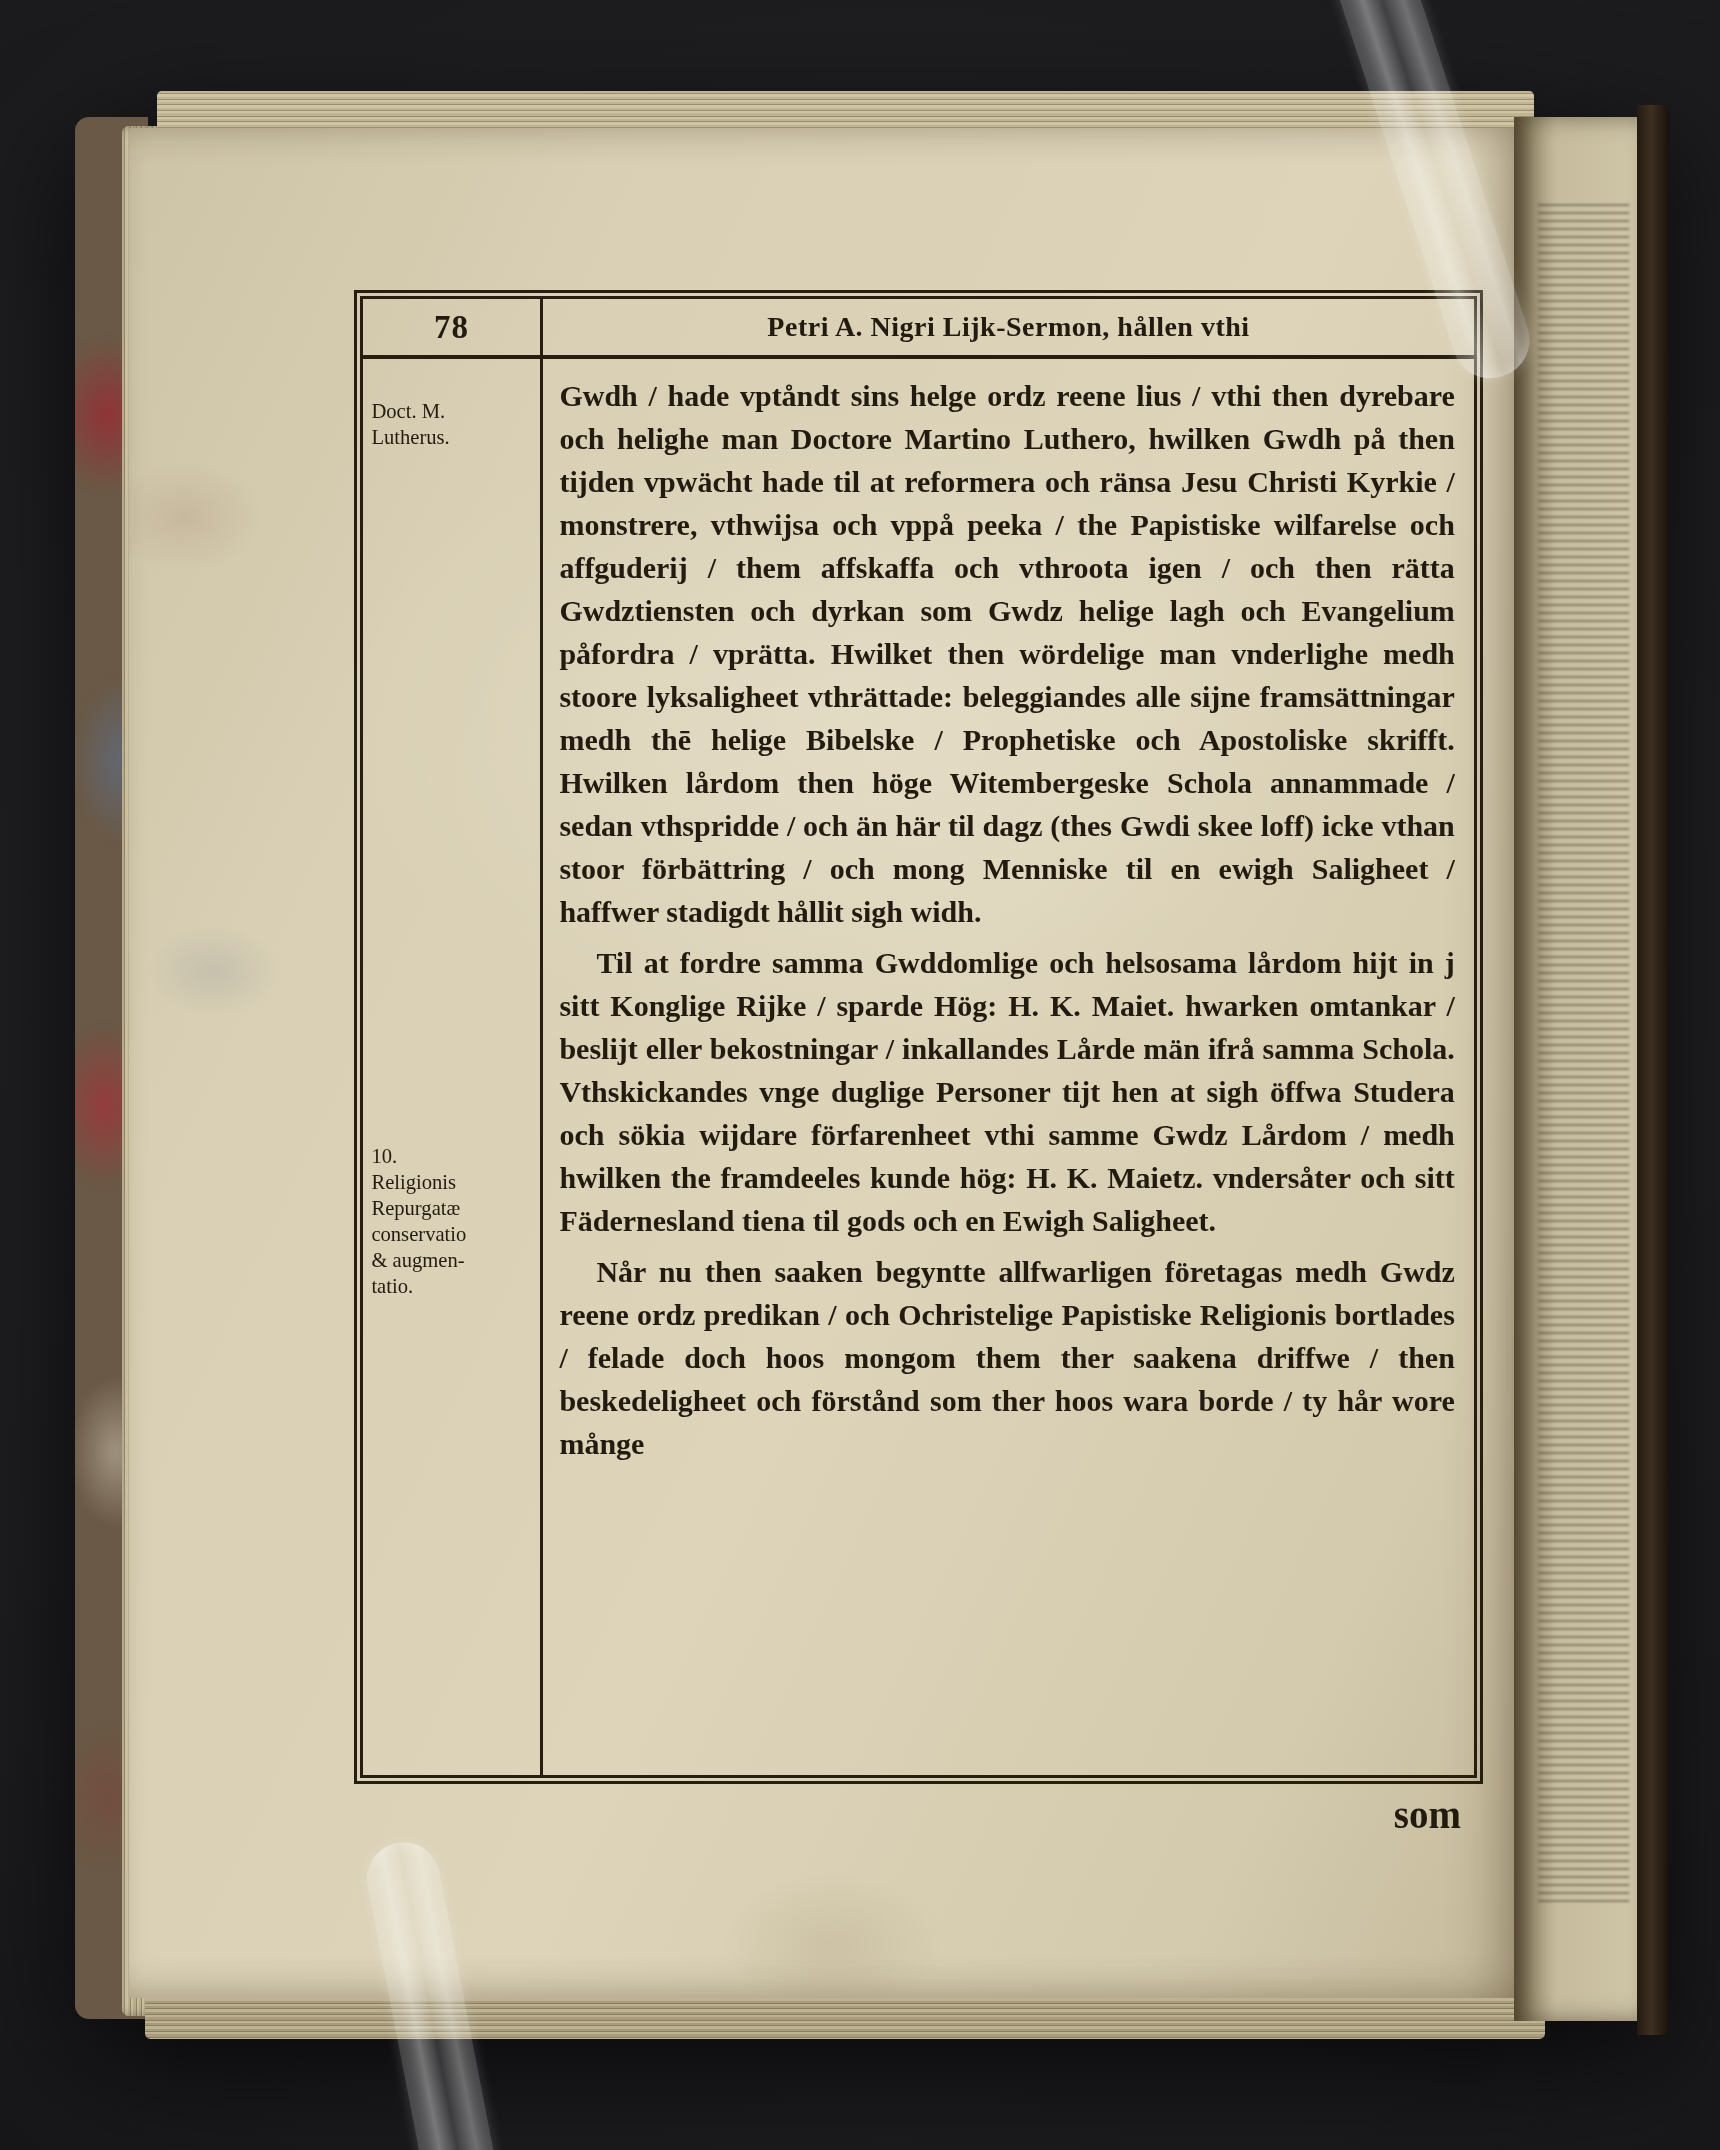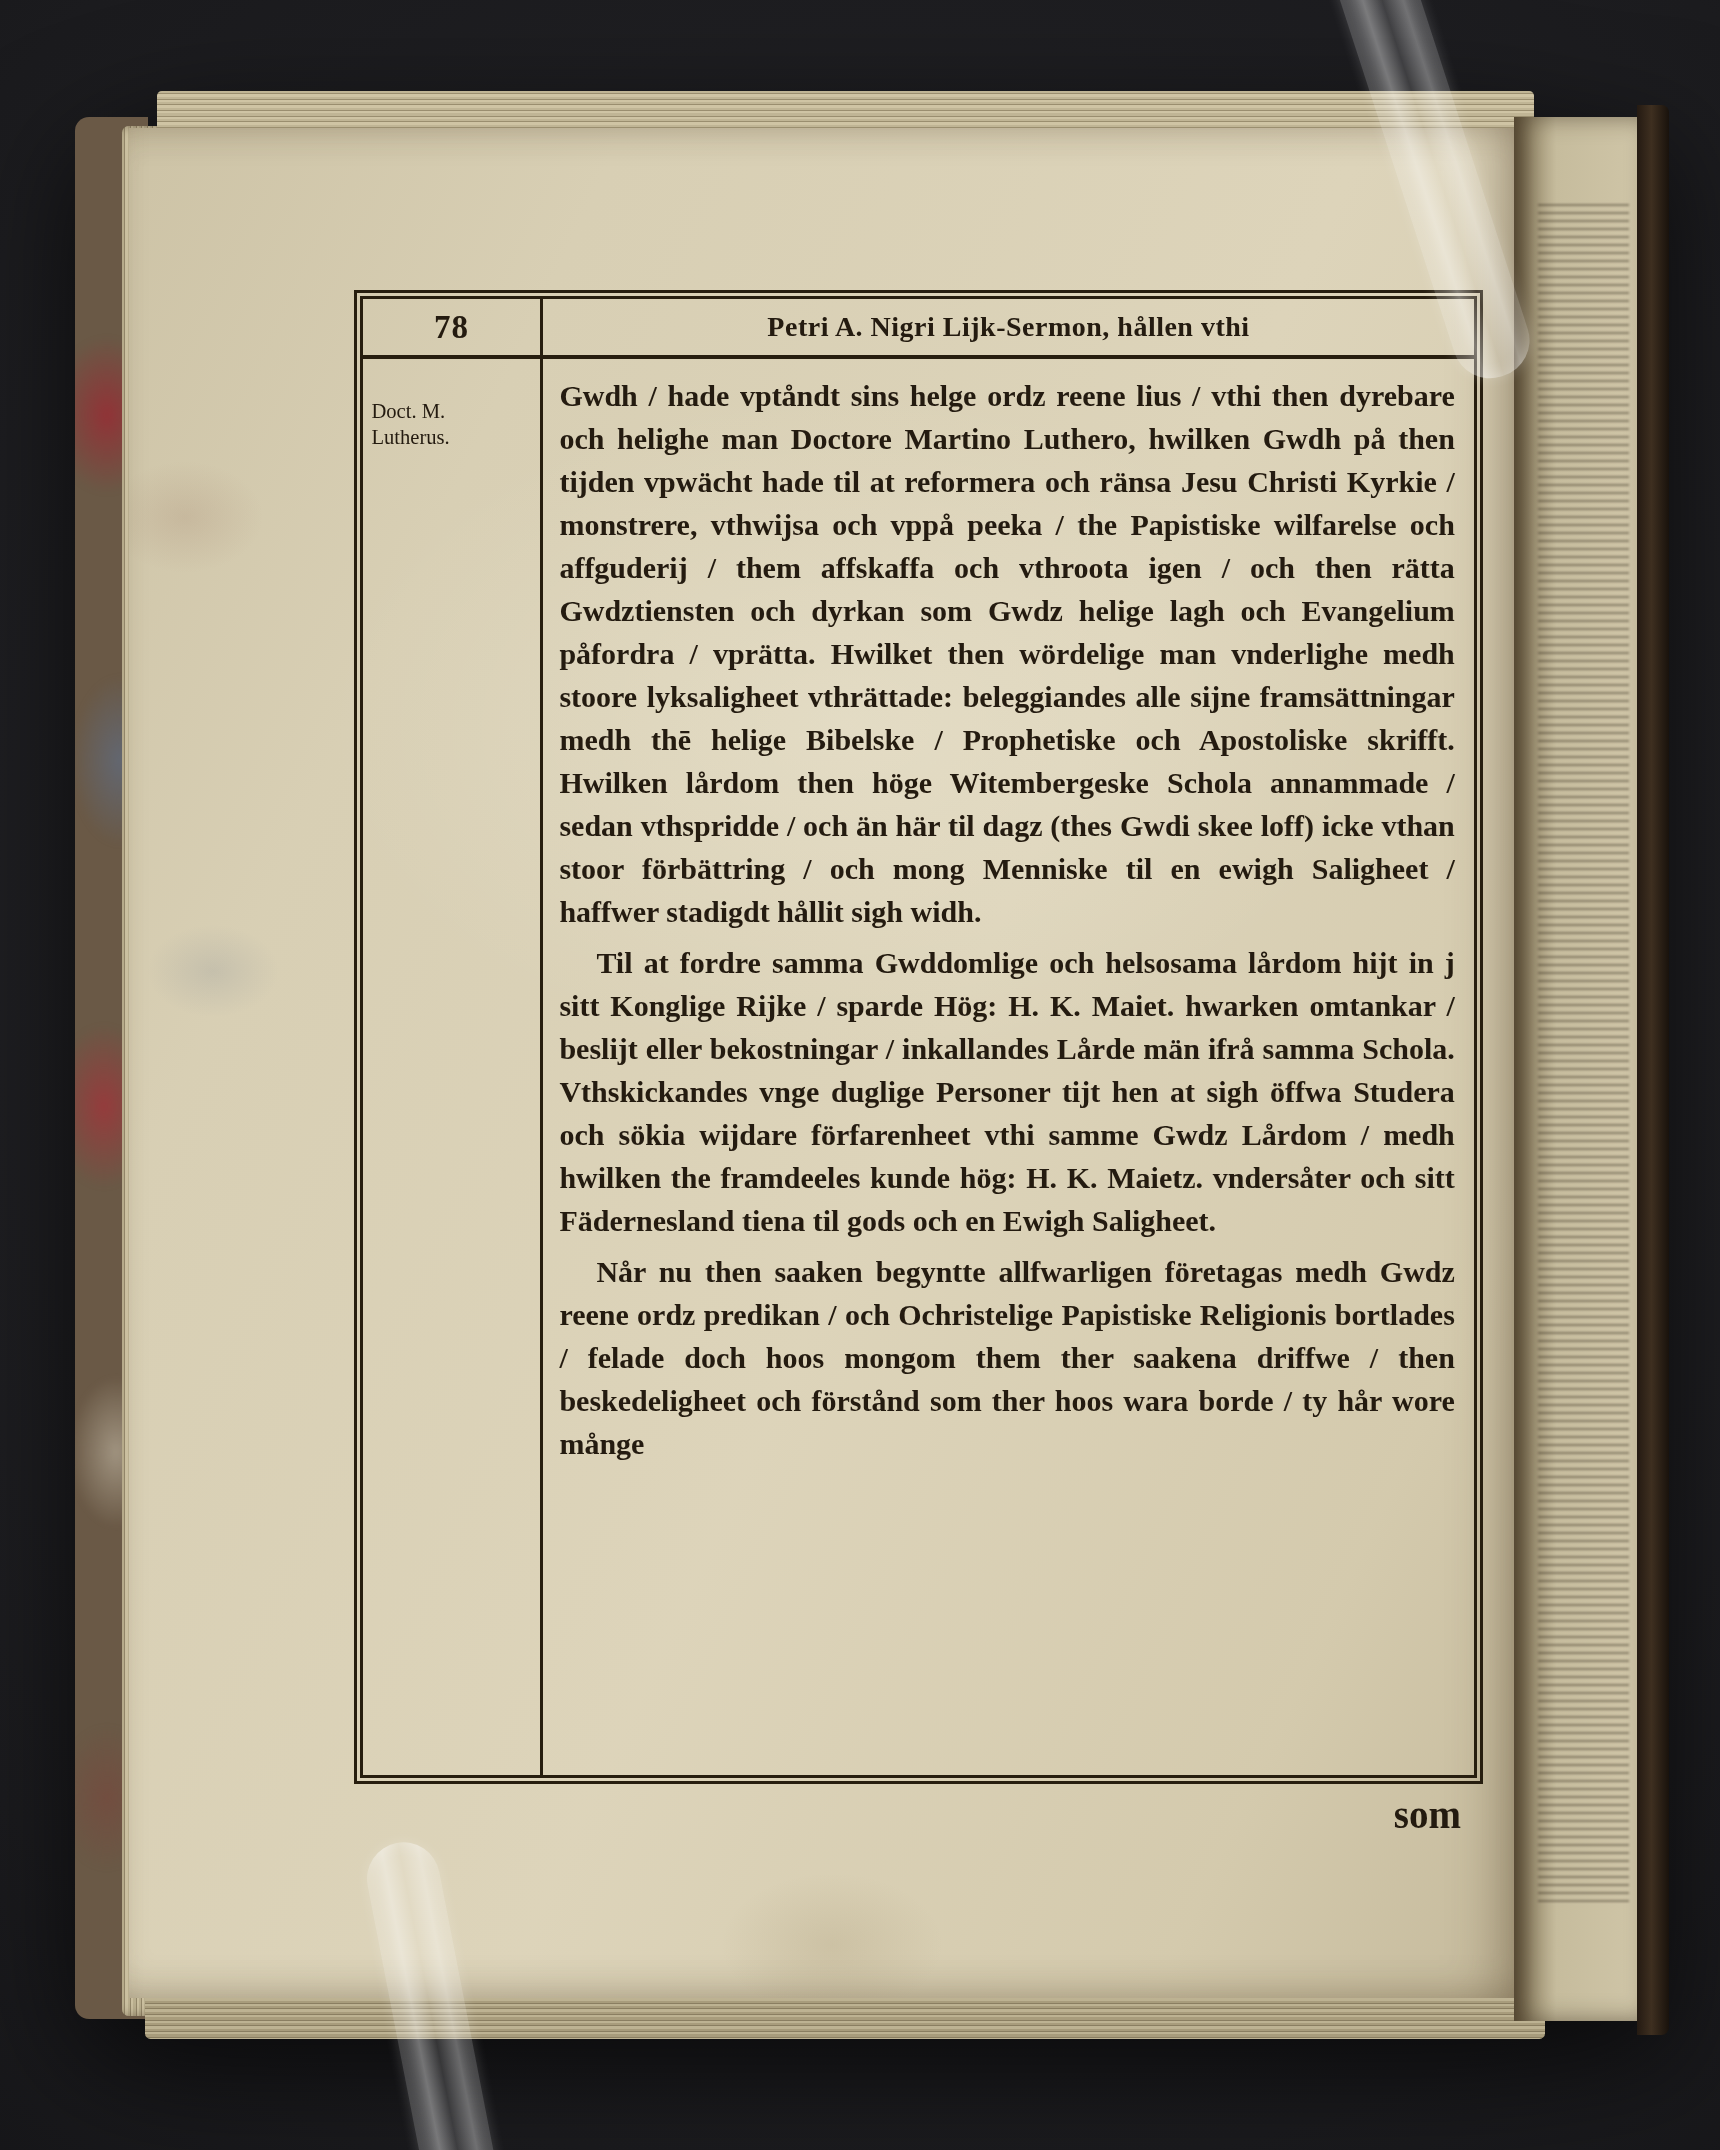--- a/index.html
+++ b/index.html
@@ -148,20 +148,26 @@
     <div class="edges-top"></div>
     <div class="edges-bottom"></div>
 
     <div class="page-left ink">
       <div class="frame">
         <div class="cell-num">78</div>
         <div class="cell-title">Petri A. Nigri Lijk-Sermon, hållen vthi</div>
         <div class="cell-margin">
           <div class="m-note n1">Doct. M.
 Lutherus.</div>
+          <div class="m-note n2">10.
+Religionis
+Repurgatæ
+conservatio
+&amp; augmen-
+tatio.</div>
         </div>
         <div class="cell-main">
           <p>Gwdh / hade vptåndt sins helge ordz reene lius / vthi then dyrebare och helighe man Doctore Martino Luthero, hwilken Gwdh på then tijden vpwächt hade til at reformera och ränsa Jesu Christi Kyrkie / monstrere, vthwijsa och vppå peeka / the Papistiske wilfarelse och affguderij / them affskaffa och vthroota igen / och then rätta Gwdztiensten och dyrkan som Gwdz helige lagh och Evangelium påfordra / vprätta. Hwilket then wördelige man vnderlighe medh stoore lyksaligheet vthrättade: beleggiandes alle sijne framsättningar medh thē helige Bibelske / Prophetiske och Apostoliske skrifft. Hwilken lårdom then höge Witembergeske Schola annammade / sedan vthspridde / och än här til dagz (thes Gwdi skee loff) icke vthan stoor förbättring / och mong Menniske til en ewigh Saligheet / haffwer stadigdt hållit sigh widh.</p>
           <p class="indent">Til at fordre samma Gwddomlige och helsosama lårdom hijt in j sitt Konglige Rijke / sparde Hög: H. K. Maiet. hwarken omtankar / beslijt eller bekostningar / inkallandes Lårde män ifrå samma Schola. Vthskickandes vnge duglige Personer tijt hen at sigh öffwa Studera och sökia wijdare förfarenheet vthi samme Gwdz Lårdom / medh hwilken the framdeeles kunde hög: H. K. Maietz. vndersåter och sitt Fädernesland tiena til gods och en Ewigh Saligheet.</p>
           <p class="indent">Når nu then saaken begyntte allfwarligen företagas medh Gwdz reene ordz predikan / och Ochristelige Papistiske Religionis bortlades / felade doch hoos mongom them ther saakena driffwe / then beskedeligheet och förstånd som ther hoos wara borde / ty hår wore månge</p>
         </div>
       </div>
       <div class="catchword">som</div>
     </div>
 

